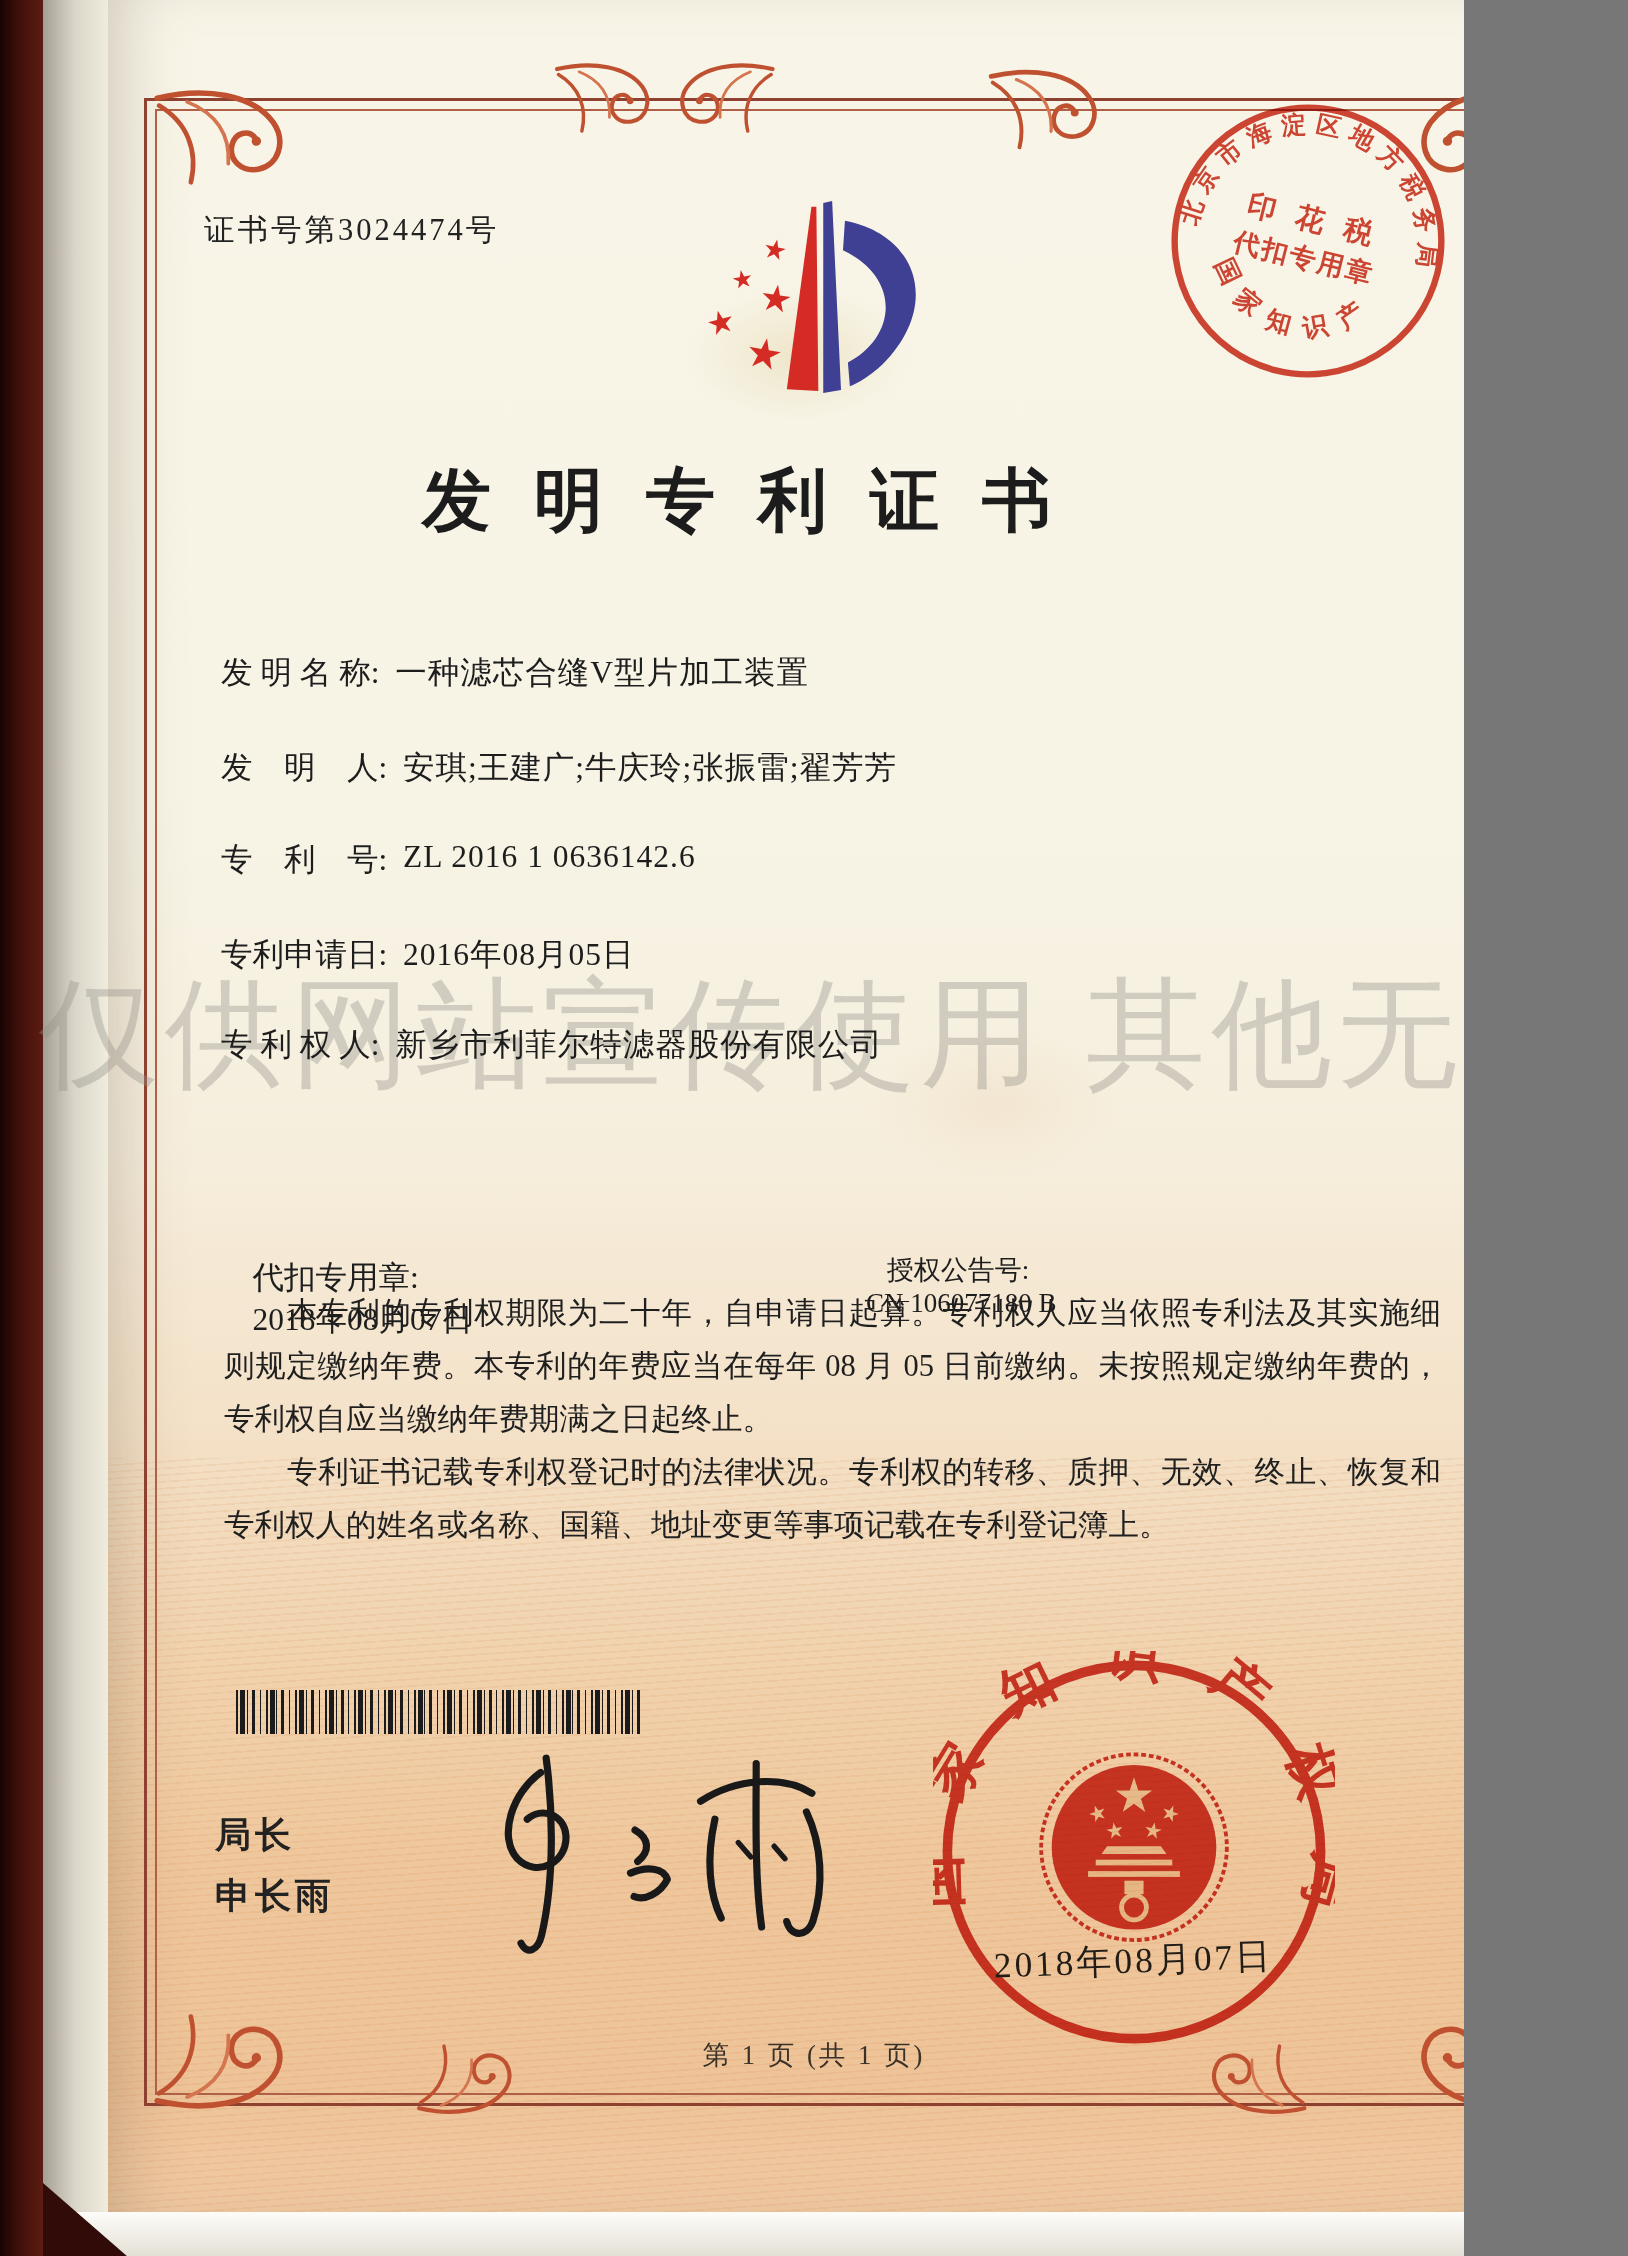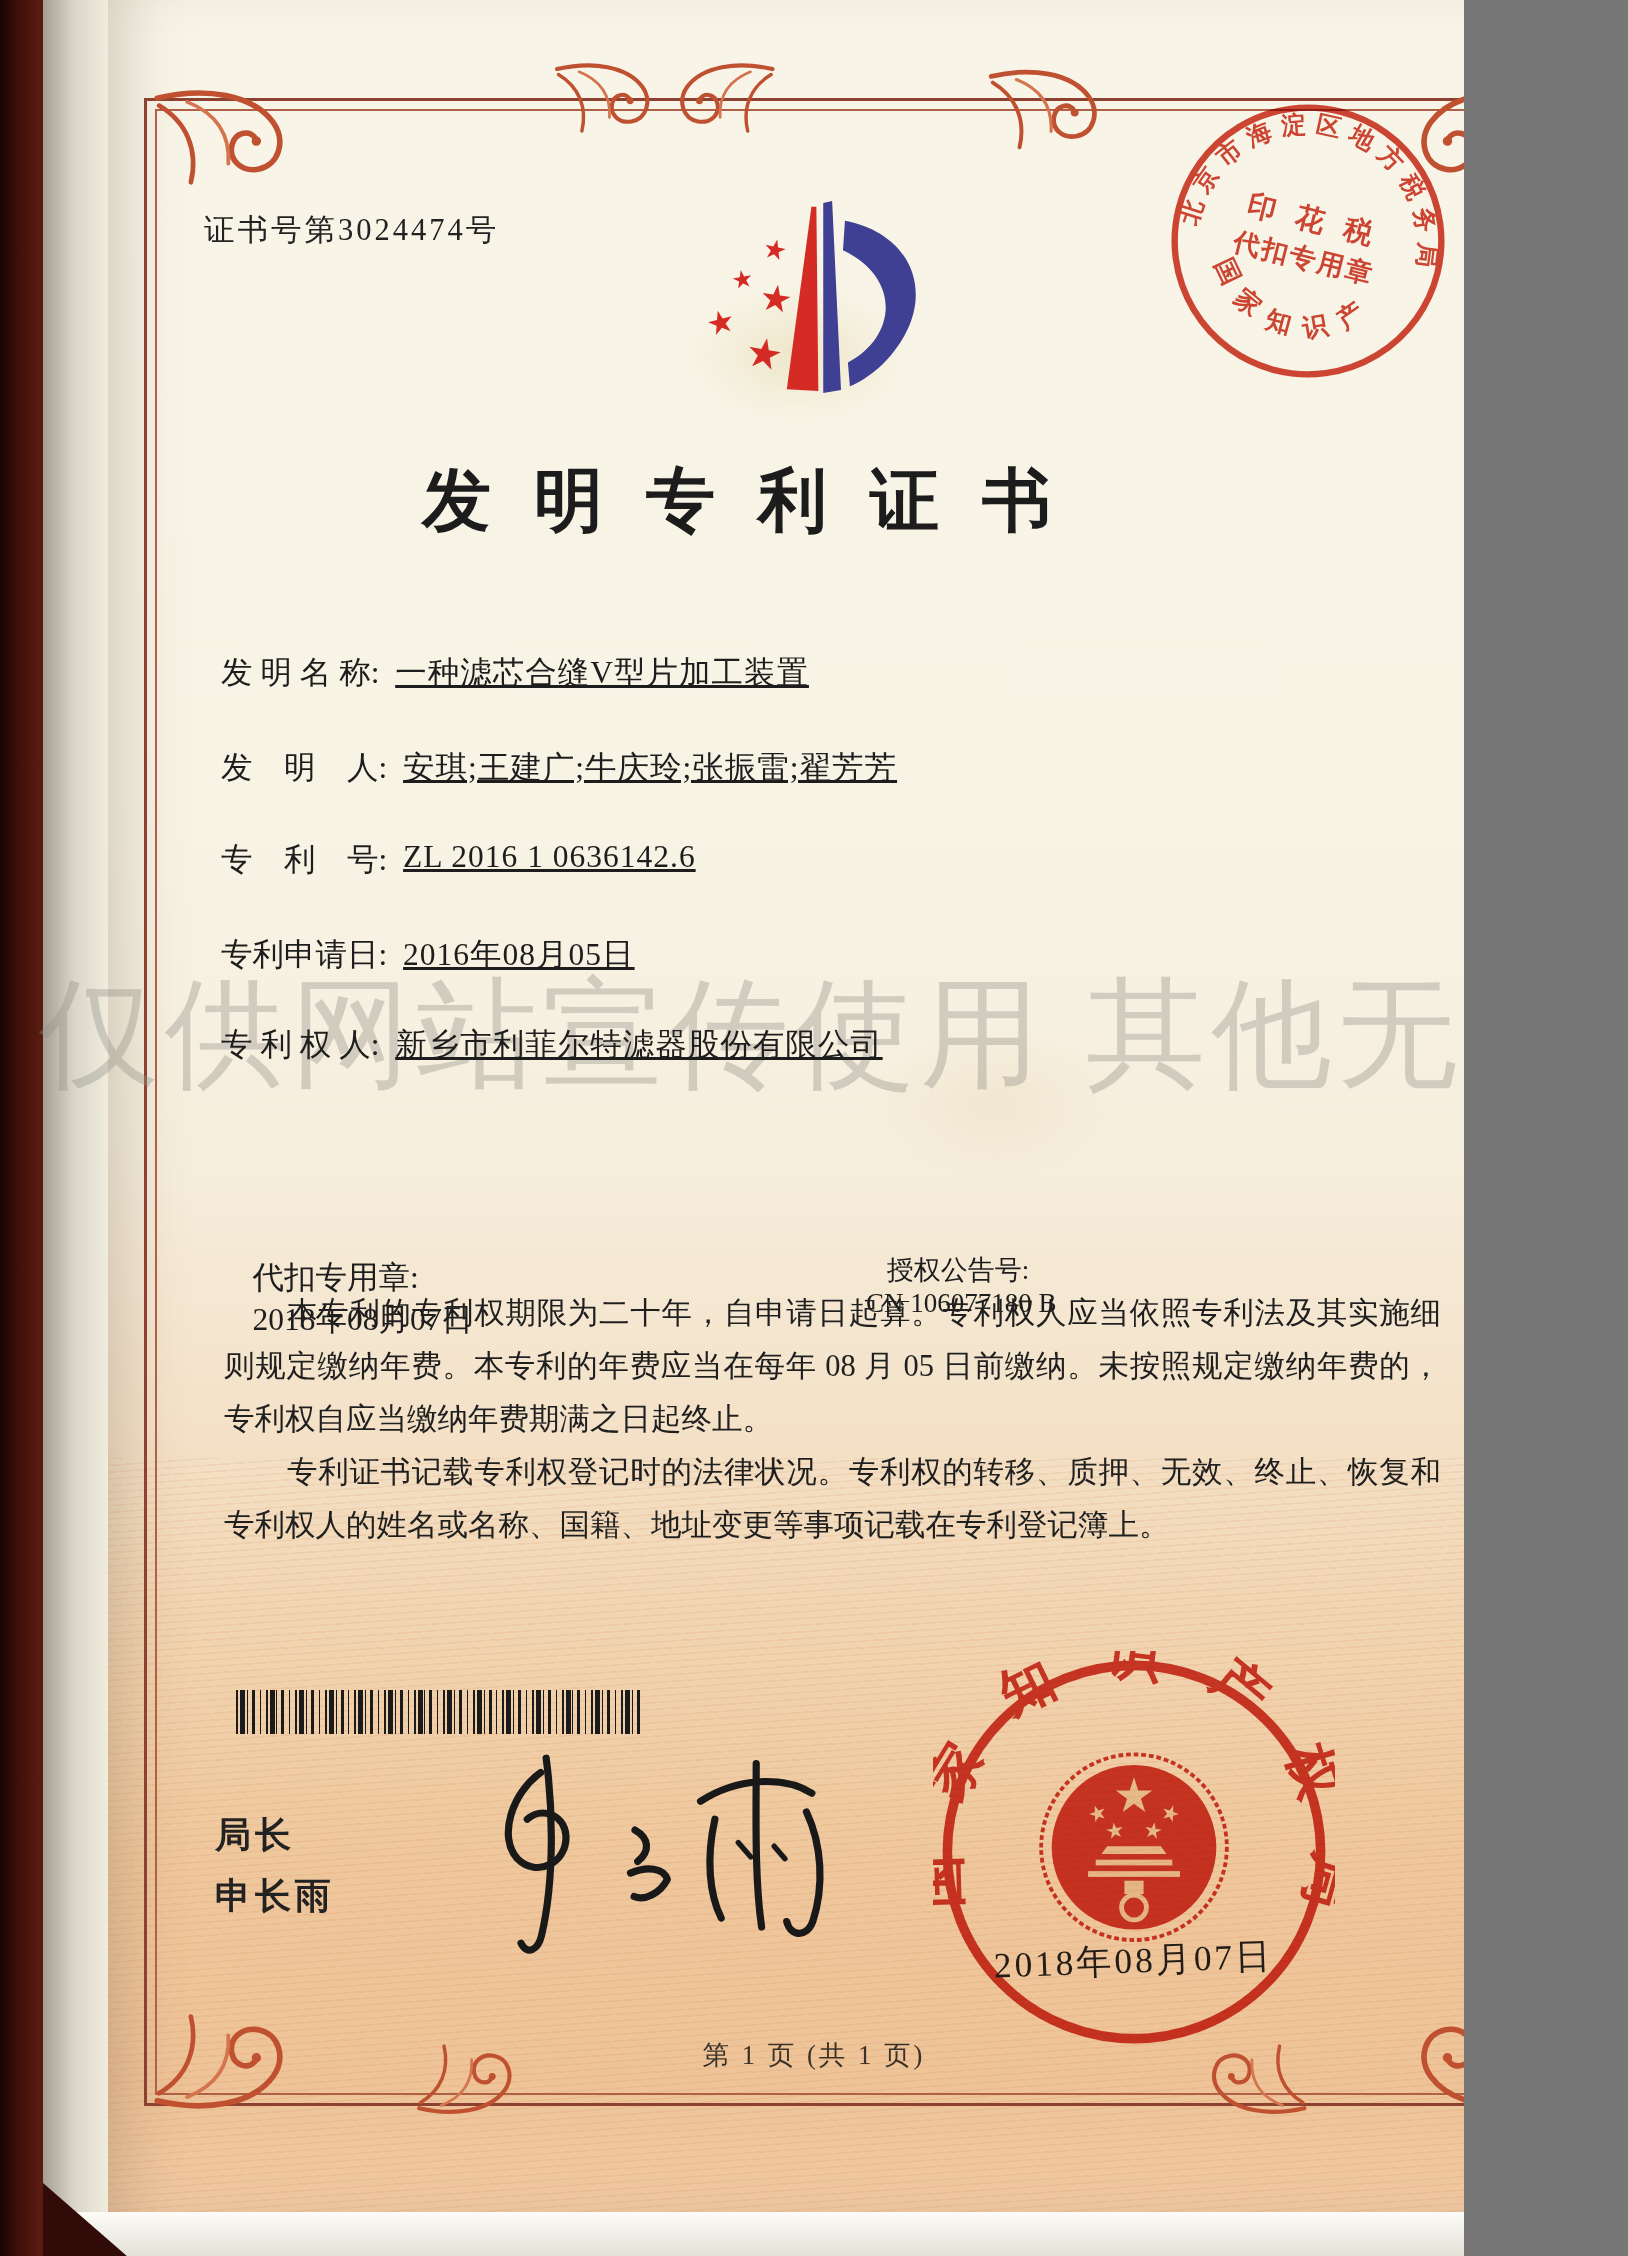--- a/index.html
+++ b/index.html
@@ -41,21 +41,21 @@
     letter-spacing:43px;white-space:nowrap;margin-top:16px;}
 
   
   .watermark{position:absolute;left:0;top:954px;width:1628px;text-align:center;white-space:nowrap;
     font-family:"Liberation Sans","DejaVu Sans",sans-serif;font-weight:400;
     font-size:120px;letter-spacing:5.9px;color:rgba(148,144,136,.38);pointer-events:none;}
 
   
   .row{position:absolute;left:221px;display:flex;font-size:31.5px;color:#1d1d1d;white-space:pre;}
   .row .lab{margin-right:15.8px;}
-  .row .val{letter-spacing:1px;text-decoration:underline;}
+  .row .val{letter-spacing:1px;}
   .r1{top:652px}.r2{top:747px}.r3{top:839px}.r4{top:934px}.r5{top:1024px}.r6{top:1129px}
   .grant-date{position:absolute;left:221px;top:1221px;font-size:31.5px;color:#1d1d1d;white-space:pre;}
   .grant-no{position:absolute;left:839px;top:1221px;font-size:27px;color:#1d1d1d;white-space:pre;text-align:center;}
 
   
   .paras{position:absolute;left:224px;top:1287px;width:1217px;font-size:30.5px;color:#1f1f1f;
     line-height:53px;text-align:justify;}
   .paras p{margin:0;text-indent:63px;}
 
   

